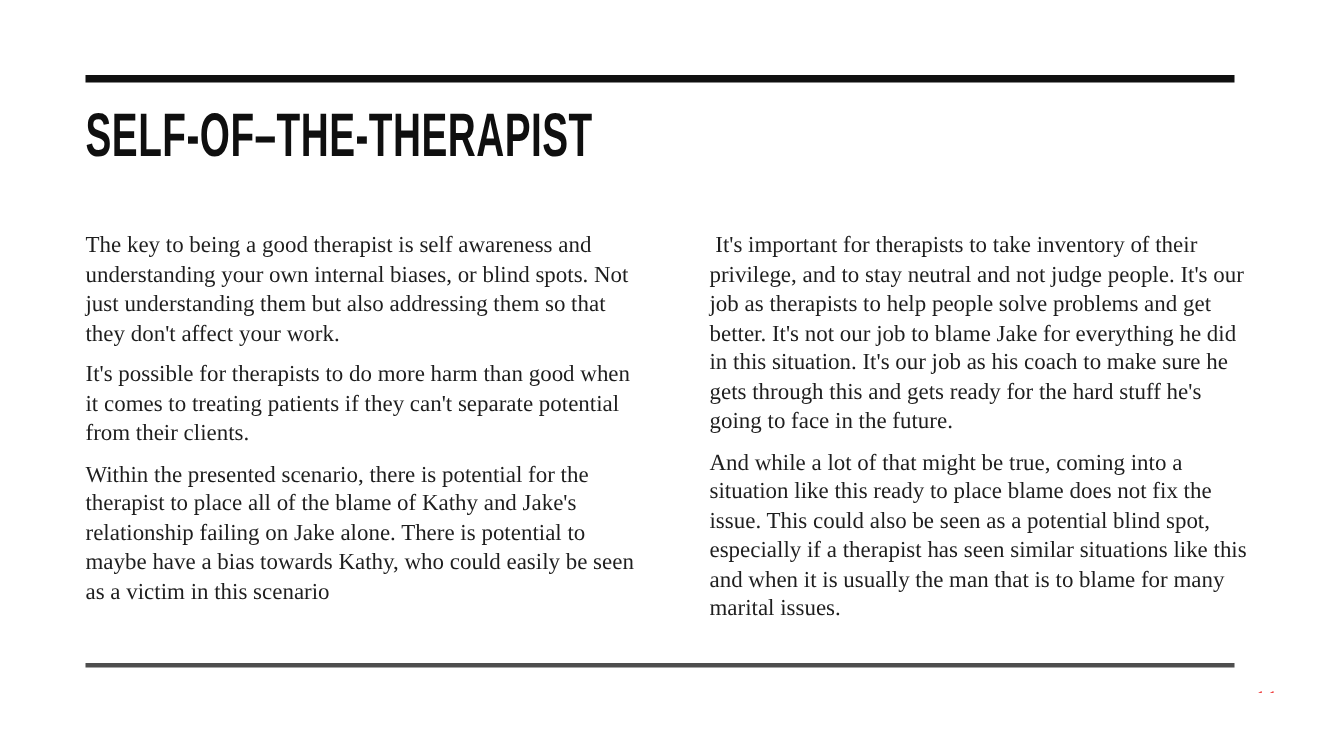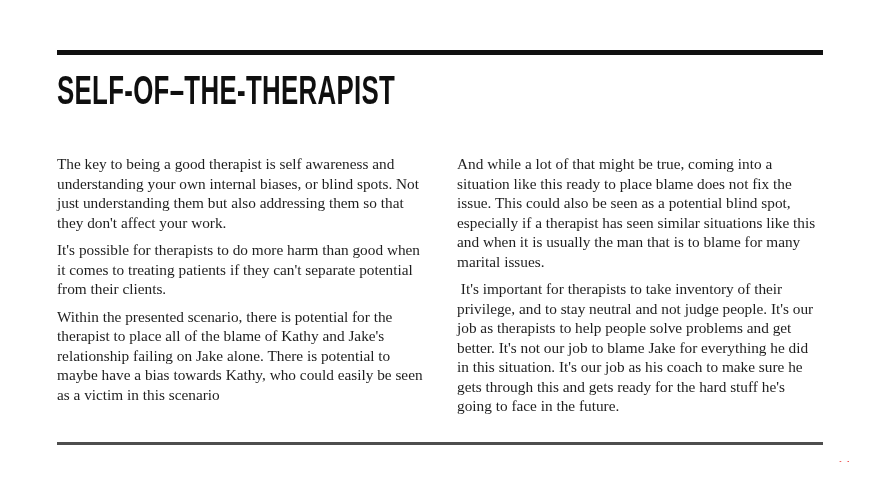--- a/index.html
+++ b/index.html
@@ -37,21 +37,21 @@
     white-space: nowrap;
     transform: scaleX(0.63);
     transform-origin: 0 0;
   }
   .columns {
     position: absolute;
     left: 57px;
     top: 154px;
     width: 766px;
     display: flex;
-    gap: 34px;
+    gap: 50px;
   }
   .col {
     width: 366px;
     flex: 0 0 366px;
   }
   .col p {
     margin: 0 0 8px 0;
     font-family: "Liberation Serif", serif;
     font-size: 15.3px;
     line-height: 19.5px;
@@ -84,21 +84,21 @@
 
   <h1 class="title">SELF-OF–THE-THERAPIST</h1>
 
   <div class="columns">
     <div class="col">
       <p>The key to being a good therapist is self awareness and understanding your own internal biases, or blind spots. Not just understanding them but also addressing them so that they don't affect your work.</p>
       <p>It's possible for therapists to do more harm than good when it comes to treating patients if they can't separate potential from their clients.</p>
       <p>Within the presented scenario, there is potential for the therapist to place all of the blame of Kathy and Jake's relationship failing on Jake alone. There is potential to maybe have a bias towards Kathy, who could easily be seen as a victim in this scenario</p>
     </div>
     <div class="col">
+      <p> It's important for therapists to take inventory of their privilege, and to stay neutral and not judge people. It's our job as therapists to help people solve problems and get better. It's not our job to blame Jake for everything he did in this situation. It's our job as his coach to make sure he gets through this and gets ready for the hard stuff he's going to face in the future.</p>
       <p>And while a lot of that might be true, coming into a situation like this ready to place blame does not fix the issue. This could also be seen as a potential blind spot, especially if a therapist has seen similar situations like this and when it is usually the man that is to blame for many marital issues.</p>
-      <p> It's important for therapists to take inventory of their privilege, and to stay neutral and not judge people. It's our job as therapists to help people solve problems and get better. It's not our job to blame Jake for everything he did in this situation. It's our job as his coach to make sure he gets through this and gets ready for the hard stuff he's going to face in the future.</p>
     </div>
   </div>
 
   <div class="rule-bottom"></div>
 
   <div class="page-number">11</div>
 </div>
 
 </body></html>

